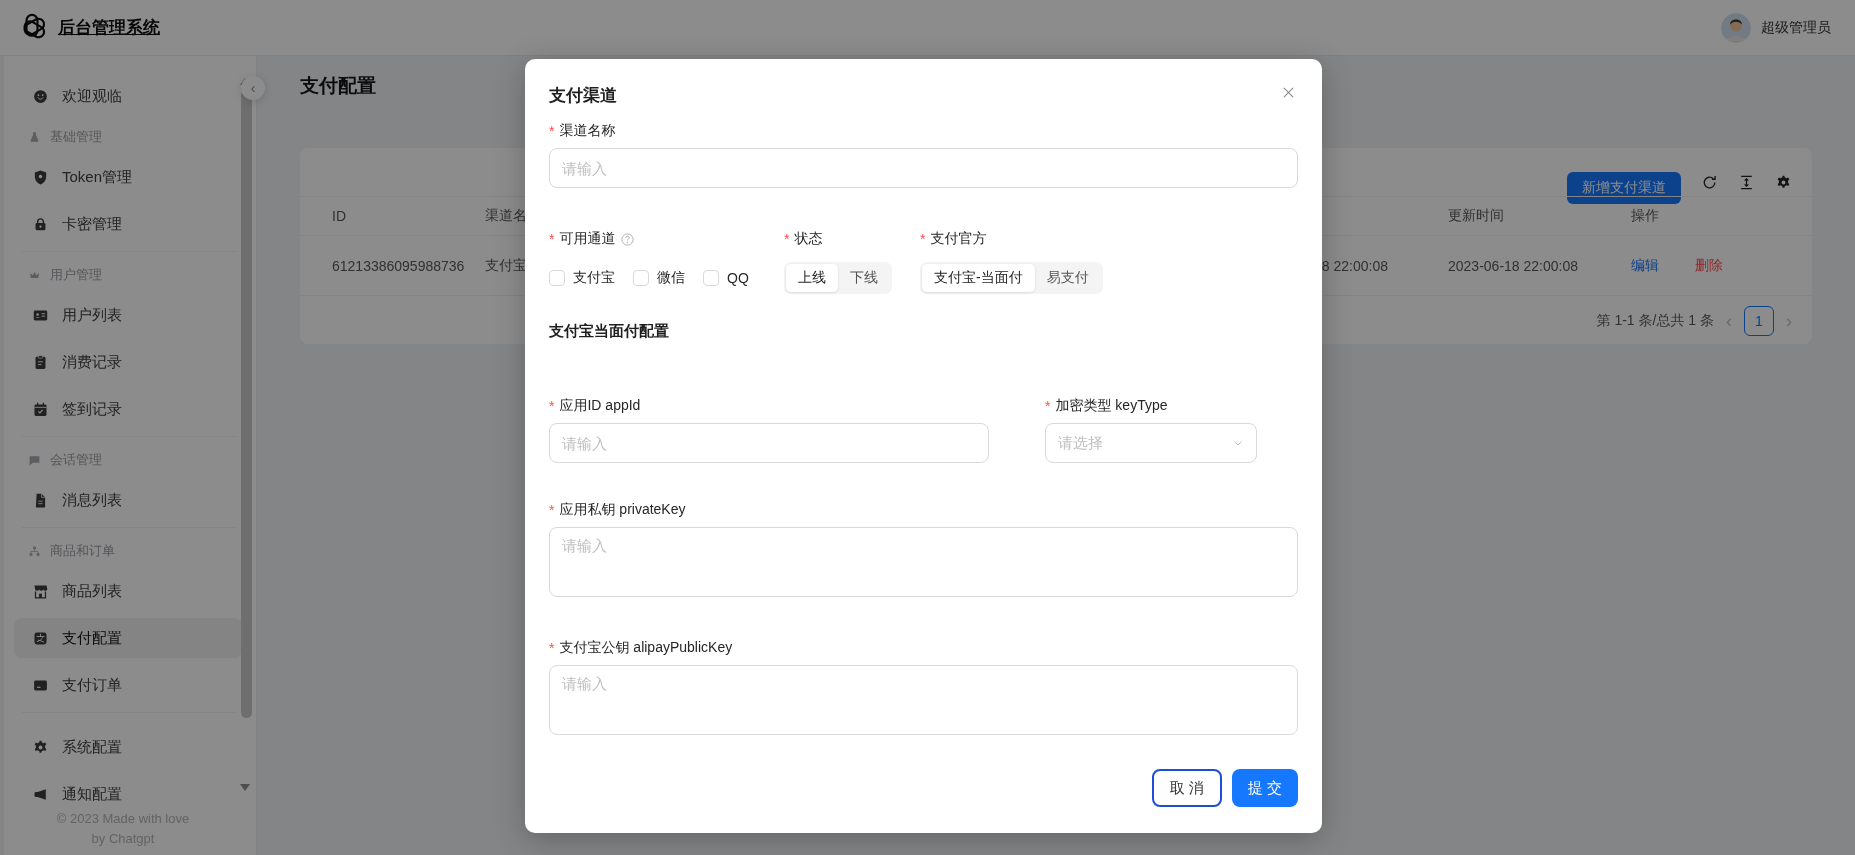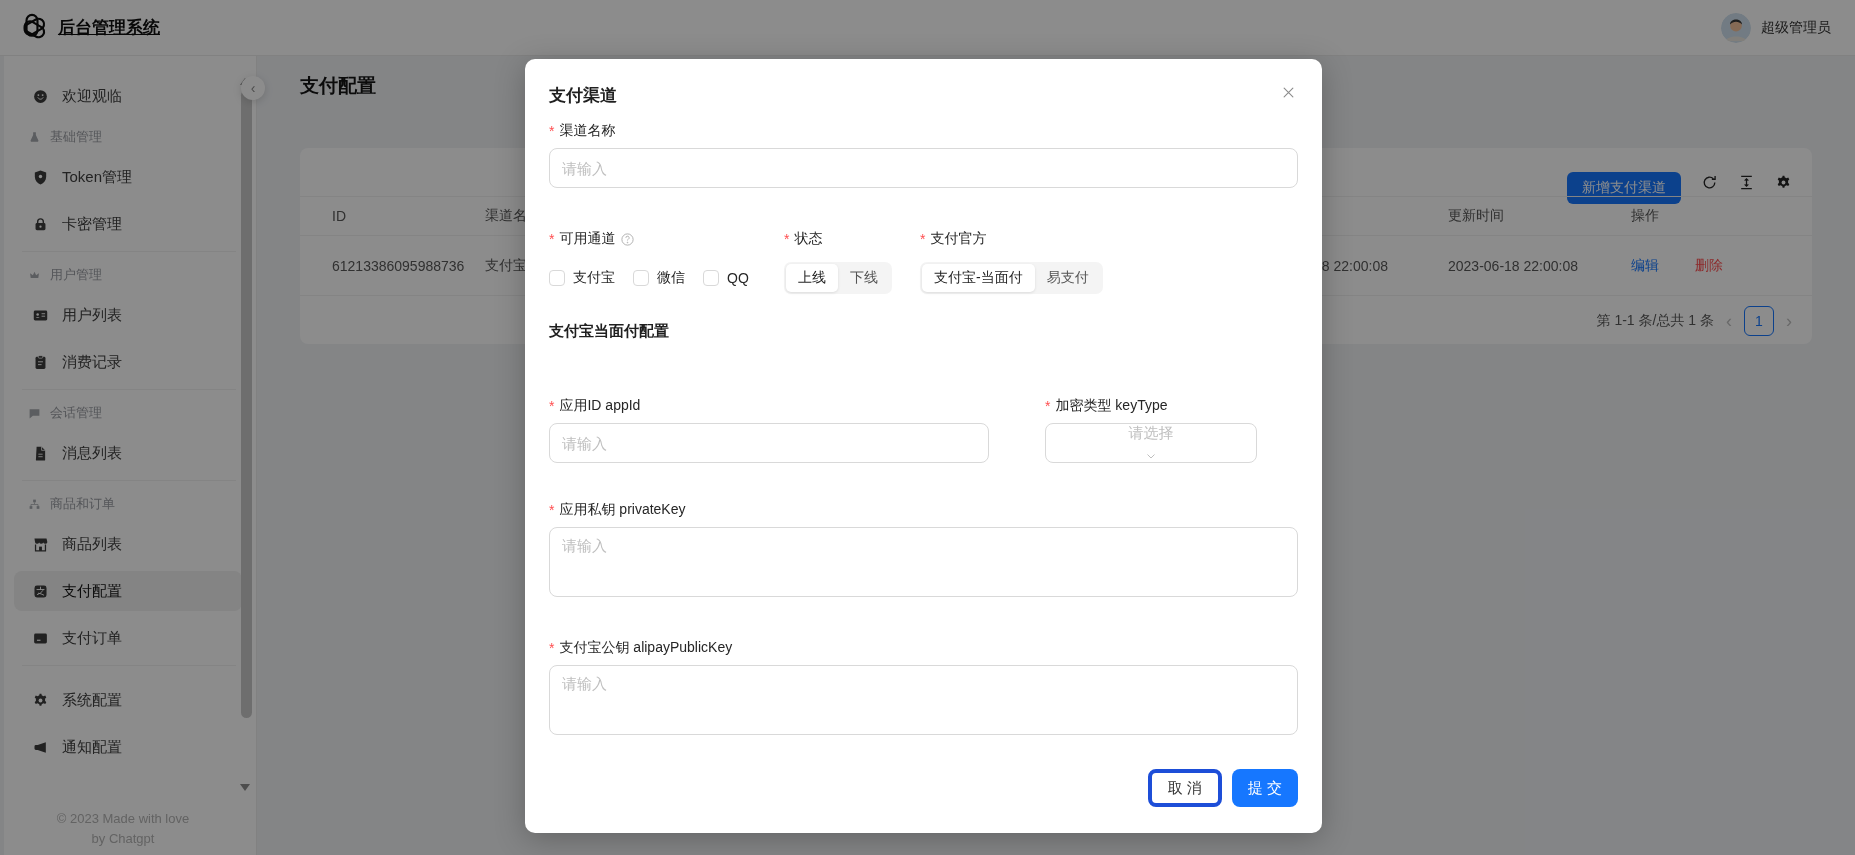--- a/index.html
+++ b/index.html
@@ -80,26 +80,26 @@
   .cb-item{display:flex;align-items:center;gap:8px;font-size:14px;color:#262626;cursor:pointer;}
   .cb{width:16px;height:16px;border:1px solid #d9d9d9;border-radius:4px;background:#fff;flex:none;}
   .segmented{display:inline-flex;background:#f4f4f4;border-radius:7px;padding:2px;font-size:14px;color:#545454;}
   .seg-opt{padding:5px 12px;border-radius:5px;cursor:pointer;white-space:nowrap;}
   .seg-opt.selected{background:#fff;color:#1f1f1f;box-shadow:0 1px 3px rgba(0,0,0,.1);}
   .q-ic{width:15px;height:15px;color:#b3b3b3;cursor:pointer;}
   .section-title{font-size:15px;font-weight:600;color:#1f1f1f;margin-top:28px;}
   .row3{display:flex;margin-top:41px;}
   .row3 .col-a{width:440px;margin-right:56px;} .row3 .col-b{width:212px;}
   .select{height:40px;border:1px solid #d9d9d9;border-radius:8px;display:flex;align-items:center;justify-content:space-between;
-          padding:0 12px;font-size:15px;color:#bfbfbf;background:#fff;cursor:pointer;flex-direction:column;}
+          padding:0 12px;font-size:15px;color:#bfbfbf;background:#fff;cursor:pointer;}
   .select .chev{width:12px;height:12px;color:#bfbfbf;}
   .lbl-gap{margin-top:38px;}
   .m-footer{display:flex;justify-content:flex-end;gap:10px;margin-top:30px;}
   .btn{height:38px;border-radius:8px;font-size:15px;display:flex;align-items:center;justify-content:center;padding:0 16px;cursor:pointer;}
-  .btn-cancel{background:#fff;border:4px solid #1d4ed8;color:#333;}
+  .btn-cancel{background:#fff;border:2px solid #1d4ed8;color:#333;}
   .btn-primary{background:#1677ff;border:none;color:#fff;}
 </style>
 </head>
 <body>
 
 <div id="app">
 
   <div class="hdr">
     <span class="logo">
       <svg viewBox="0 0 24 24" width="32" height="32" fill="none" stroke="currentColor" stroke-width="1.6">
@@ -194,20 +194,31 @@
       <span class="ic">
         <svg viewBox="0 0 24 24" width="17" height="17">
             <rect x="5" y="4" width="14" height="17" rx="2" fill="currentColor"></rect>
             <rect x="9" y="2.3" width="6" height="3.6" rx="1" fill="currentColor" stroke="#fff" stroke-width="1"></rect>
             <path d="M8.5 11h7M8.5 15h5" stroke="#fff" stroke-width="1.3"></path>
           </svg>
       </span>
       <span>消费记录</span>
     </div>
 
+    <div class="s-item">
+      <span class="ic">
+        <svg viewBox="0 0 24 24" width="17" height="17">
+            <rect x="3.5" y="5" width="17" height="16" rx="2" fill="currentColor"></rect>
+            <path d="M3.5 9h17" stroke="#fff" stroke-width="1.2"></path>
+            <path d="M8 2.5v4M16 2.5v4" stroke="currentColor" stroke-width="1.8"></path>
+            <path d="M9 14.8l2.1 2.1 3.9-4.3" stroke="#fff" stroke-width="1.5" fill="none"></path>
+          </svg>
+      </span>
+      <span>签到记录</span>
+    </div>
 
     <div class="s-div"></div>
 
     <div class="s-group">
       <span class="ic">
         <svg viewBox="0 0 24 24" width="13" height="13">
             <path d="M3 4h18v12H9l-6 5z" fill="currentColor"></path>
           </svg>
       </span>
       <span>会话管理</span>

